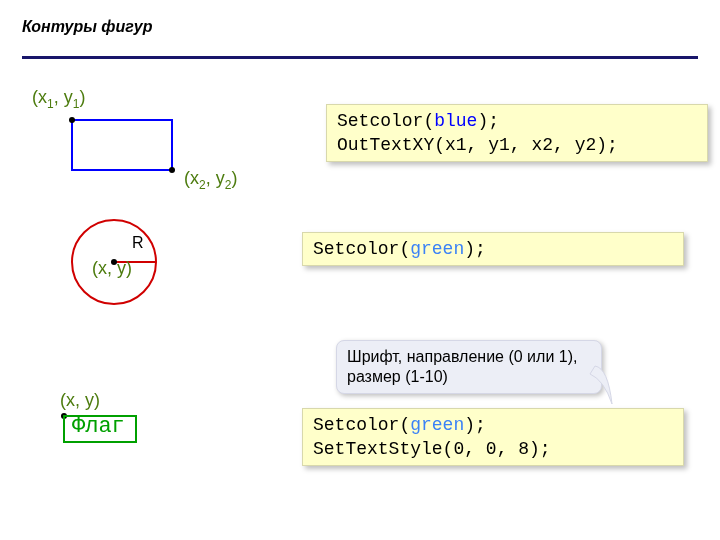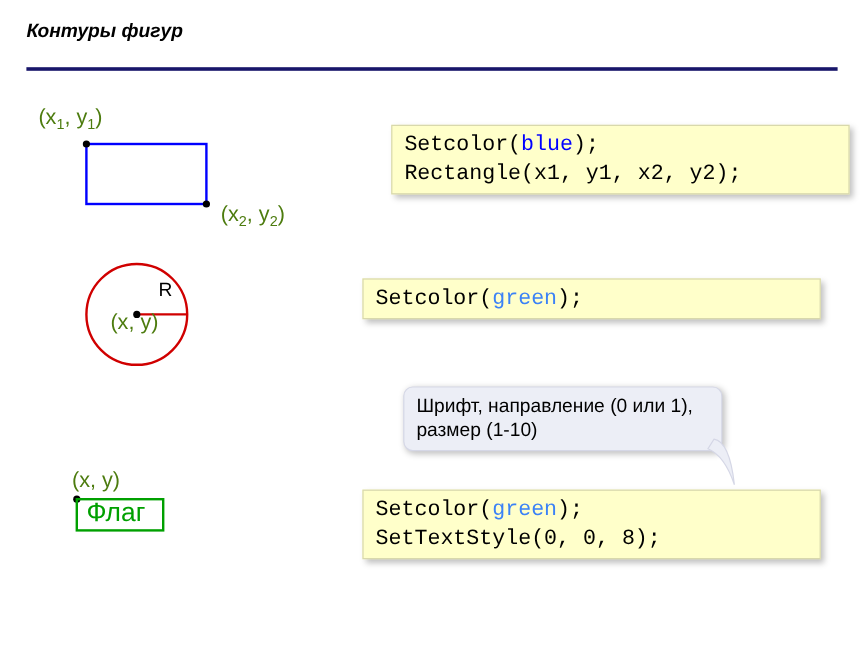--- a/index.html
+++ b/index.html
@@ -39,20 +39,21 @@
   .sub { font-size: 12px; vertical-align: sub; }
   .rlabel {
     position: absolute;
     font-size: 16px;
     color: #000;
   }
   .flag-word {
     position: absolute;
     font-size: 22px;
     color: #00a000;
+    font-family: Liberation Mono, monospace;
   }
 
   
   .svgwrap {
     position: absolute;
     overflow: visible;
   }
 
   
   .codebox {
@@ -95,38 +96,38 @@
   <circle cx="108" cy="58" r="3" fill="#000"></circle>
 </svg>
 <div class="lbl" style="left:184px; top:168px;text-align:center;">
   <span>(x</span><span class="sub">2</span><span>, y</span><span class="sub">2</span><span>)</span>
 </div>
 
 <div class="codebox" style="left:302px; top:104px; width:382px;margin-left:24px;">
   <div>
     <span>Setcolor(</span><span class="kw-blue">blue</span><span>);</span>
   </div>
-  <div>Rectangle(x1, y1, x2, y2);</div>
+  <div>OutTextXY(x1, y1, x2, y2);</div>
 </div>
 
 <svg class="svgwrap" style="left:66px; top:214px; width:100px; height:100px">
   <circle cx="48" cy="48" r="42" fill="none" stroke="#d00000" stroke-width="2"></circle>
   <line x1="48" y1="48" x2="90" y2="48" stroke="#d00000" stroke-width="2"></line>
   <circle cx="48" cy="48" r="3" fill="#000"></circle>
 </svg>
 <div class="rlabel" style="left:132px; top:234px;">R</div>
 <div class="lbl" style="left:92px; top:258px;">(x, y)</div>
 
 <div class="codebox" style="left:302px; top:232px; width:382px;">
   <div>
     <span>Setcolor(</span><span class="kw-green">green</span><span>);</span>
   </div>
 </div>
 
-<div class="callout" style="left:336px; top:322px; width:266px;">
+<div class="callout" style="left:336px; top:340px; width:266px;">
   <div>Шрифт, направление (0 или 1),</div>
   <div>размер (1-10)</div>
 </div>
 <svg class="svgwrap" style="left:590px; top:360px; width:40px; height:50px;">
   <path d="M5 6 Q 18 8 22 44 Q 14 20 0 14 Z" fill="#eceef6" stroke="#d5d7e6" stroke-width="1"></path>
 </svg>
 
 <div class="lbl" style="left:60px; top:390px;">(x, y)</div>
 <svg class="svgwrap" style="left:60px; top:412px; width:90px; height:36px">
   <circle cx="4" cy="4" r="3" fill="#000"></circle>

